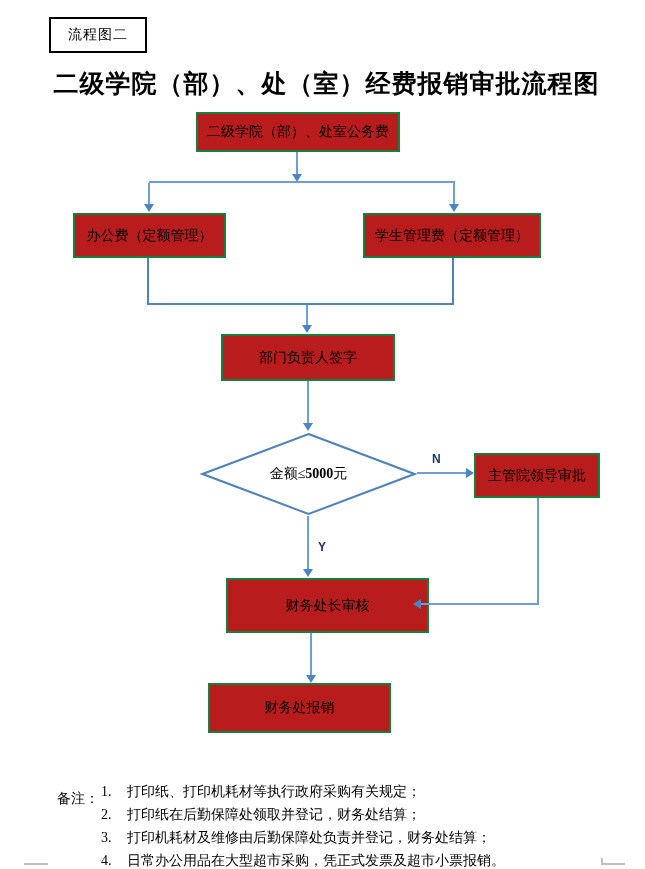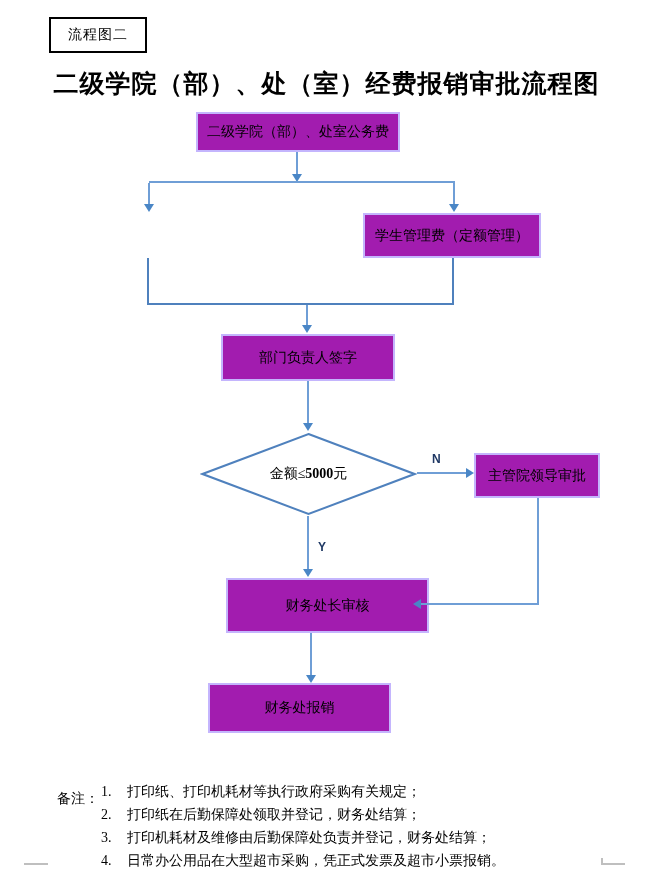--- a/index.html
+++ b/index.html
@@ -13,21 +13,21 @@
     border:2px solid #000;box-sizing:border-box;
     display:flex;align-items:center;justify-content:center;
     font-size:14px;letter-spacing:1px;
   }
   .title{
     position:absolute;left:0;top:63px;width:100%;text-align:center;
     font-size:25px;font-weight:bold;letter-spacing:1px;margin:4px;
   }
   
   .node{
-    position:absolute;border:2px solid #c4b5fd;background:#a21caf;box-sizing:border-box;
+    position:absolute;border:2px solid #15803d;background:#b91c1c;box-sizing:border-box;
     display:flex;align-items:center;justify-content:center;
     font-size:14px;text-align:center;
   }
   .n-start{left:196px;top:112px;width:204px;height:40px;}
   .n-office{left:73px;top:213px;width:153px;height:45px;}
   .n-student{left:363px;top:213px;width:178px;height:45px;}
   .n-dept{left:221px;top:334px;width:174px;height:47px;}
   .n-leader{left:474px;top:453px;width:126px;height:45px;}
   .n-audit{left:210px;top:578px;width:203px;height:55px;margin-left:16px;}
   .n-reimburse{left:208px;top:683px;width:183px;height:50px;}
@@ -67,20 +67,21 @@
 <body>
 
 <div class="page">
 
   <div class="tag-box">
     <span>流程图二</span>
   </div>
   <h1 class="title">二级学院（部）、处（室）经费报销审批流程图</h1>
 
   <div class="node n-start">二级学院（部）、处室公务费</div>
+  <div class="node n-office">办公费（定额管理）</div>
   <div class="node n-student">学生管理费（定额管理）</div>
   <div class="node n-dept">部门负责人签字</div>
 
   <div class="diamond-wrap">
     <svg width="217" height="84" viewBox="0 0 217 84">
       <polygon points="108.5,2 214.5,42 108.5,82 2.5,42" fill="#ffffff" stroke="#4f81bd" stroke-width="2"></polygon>
     </svg>
     <div class="diamond-text">
       <span>金额≤</span>
         <b>5000</b>

